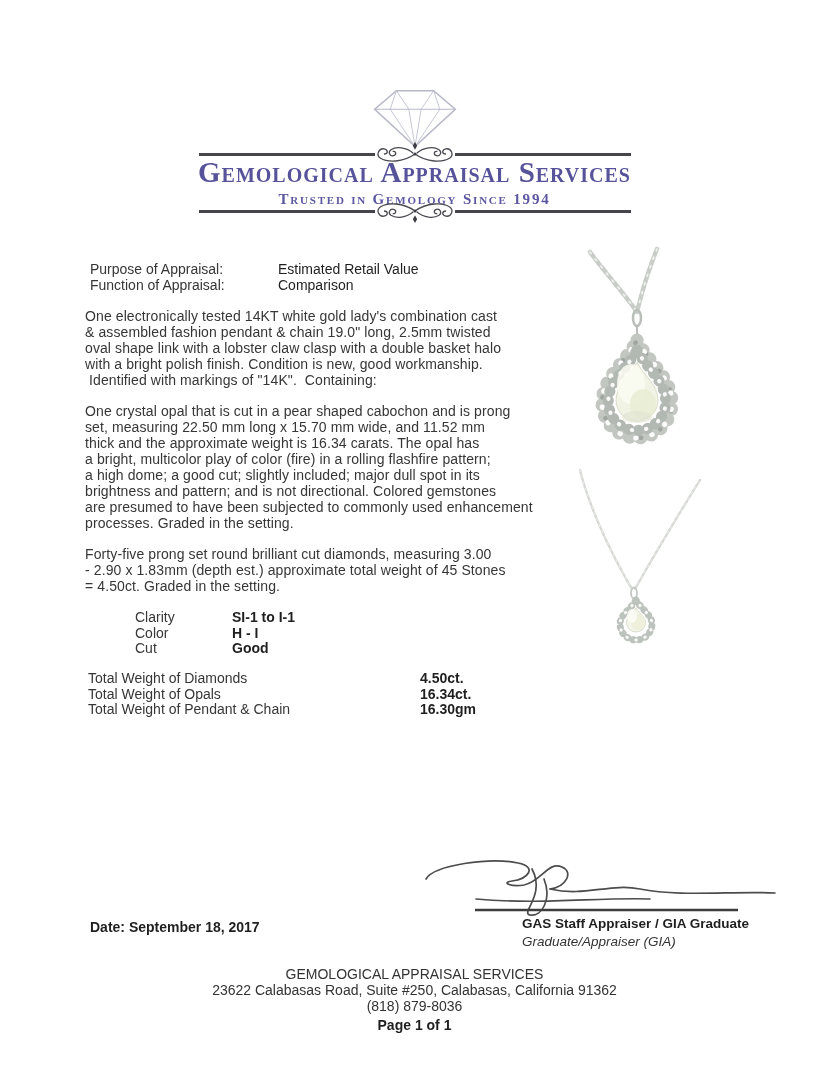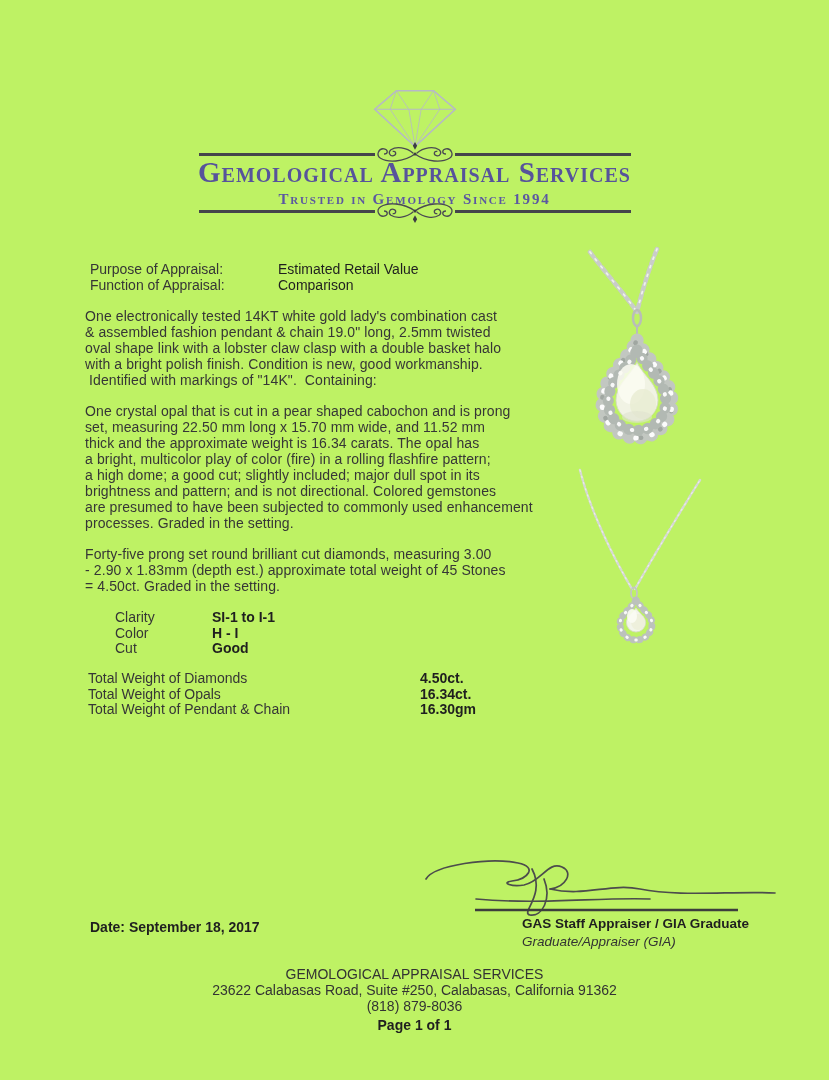--- a/index.html
+++ b/index.html
@@ -1,17 +1,17 @@
 <!DOCTYPE html>
 <html><head>
 <meta charset="utf-8">
 <style>
   html,body{margin:0;padding:0;background:#e9e9e9;}
   .page{
-    position:relative;width:829px;height:1080px;background:#bef264;
+    position:relative;width:829px;height:1080px;background:#ffffff;
     font-family:"Liberation Sans",sans-serif;color:#363636;overflow:hidden;
     margin:0 auto;
   }
   
   .brand{position:absolute;left:0;top:0;width:100%;}
   .diamond-logo{position:absolute;top:86px;left:50%;transform:translateX(-50%);}
   .rule{position:absolute;left:50%;transform:translateX(-50%);width:432px;display:flex;align-items:center;}
   .rule .seg{flex:1;height:3px;background:#45454b;}
   .rule svg{width:86px;height:28px;margin:0 -3px;flex:none;}
   .rule-top{top:140px;}
@@ -33,21 +33,21 @@
   .meta-label{width:158px;flex:none;}
   .meta-value{font-weight:normal;color:#1f1f1f;}
   
   .para{position:absolute;left:85px;width:530px;font-size:14px;line-height:16px;
         white-space:pre-wrap;letter-spacing:0.1px;}
   .para-1{top:308px;}
   .para-2{top:403px;}
   .para-3{top:546px;}
   
   .grading{position:absolute;left:115px;top:610px;font-size:14px;line-height:15.7px;}
-  .grading-row{display:flex;}
+  .grading-row{display:flex;margin-left:20px;}
   .grading-label{width:97px;flex:none;}
   .grading-value{font-weight:bold;color:#1f1f1f;}
   
   .totals{position:absolute;left:88px;top:671px;font-size:14px;line-height:15.6px;}
   .totals-row{display:flex;}
   .totals-label{width:332px;flex:none;}
   .totals-value{width:117px;font-weight:bold;color:#1f1f1f;}
   .grand{position:absolute;left:88px;right:88px;top:735px;display:flex;
          justify-content:space-between;font-size:14.5px;font-weight:bold;color:#1a1a1a;}
   .grand-amount{display:flex;gap:13px;}

